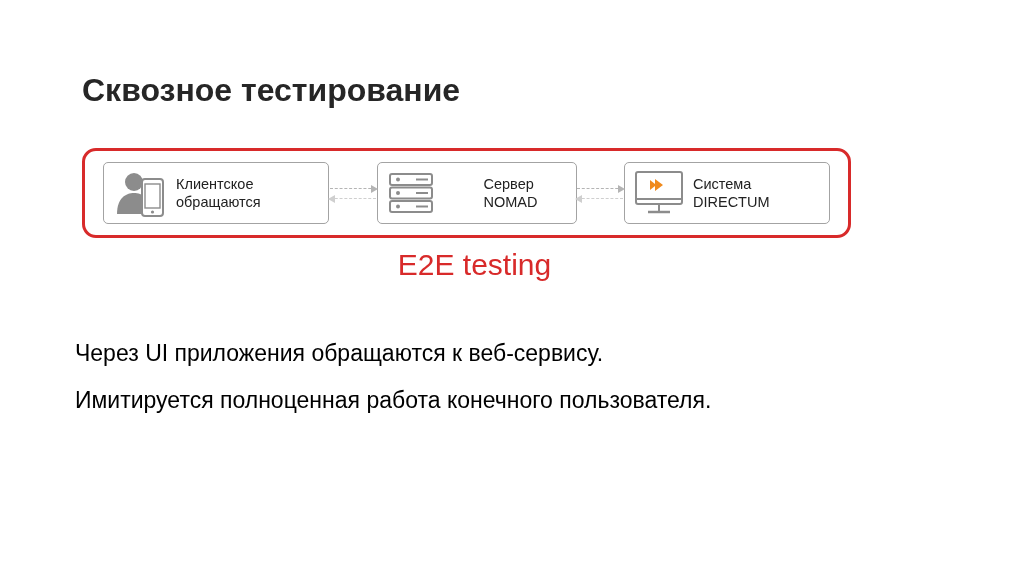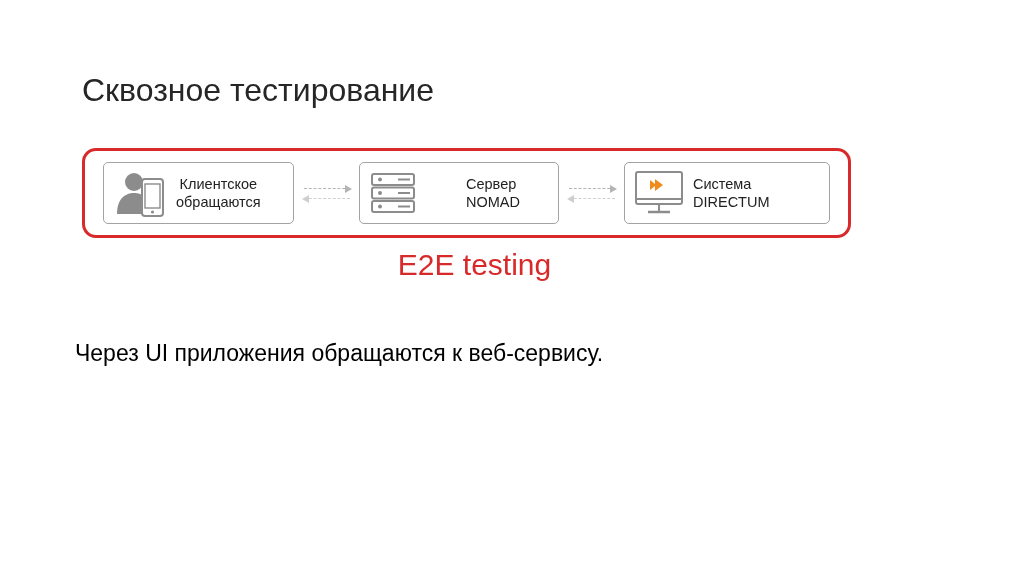--- a/index.html
+++ b/index.html
@@ -10,21 +10,21 @@
     font-family: Arial, sans-serif;
     position: relative;
     overflow: hidden;
   }
   .slide-title {
     position: absolute;
     left: 82px;
     top: 72px;
     font-size: 32px;
     color: #262626;
-    font-weight: 400;
+    font-weight: 700;
   }
   .diagram-container {
     position: absolute;
     left: 82px;
     top: 148px;
     width: 769px;
     height: 90px;
     border: 3px solid #d82a2a;
     border-radius: 14px;
     display: flex;
@@ -35,21 +35,21 @@
   .node {
     background: #fff;
     border: 1px solid #a3a3a3;
     border-radius: 5px;
     height: 62px;
     display: flex;
     align-items: center;
     padding: 0 12px 0 8px;
     gap: 8px;
   }
-  .node-1 { width: 191px; text-align: center; }
+  .node-1 { width: 226px; }
   .node-2 { width: 200px; gap: 48px; }
   .node-3 { width: 206px; }
   .node-icon {
     flex-shrink: 0;
     display: flex;
     align-items: center;
     justify-content: center;
   }
   .node-text {
     font-size: 14.5px;
@@ -174,13 +174,14 @@
     </div>
     <div class="node-text"><span>Система</span><br><span>DIRECTUM</span></div>
   </div>
 
 </div>
 
 <div class="e2e-label">E2E testing</div>
 
 <div class="body-text">
   <p>Через UI приложения обращаются к веб-сервису.</p>
+  <p>Имитируется полноценная работа конечного пользователя.</p>
 </div>
 
 </body></html>

